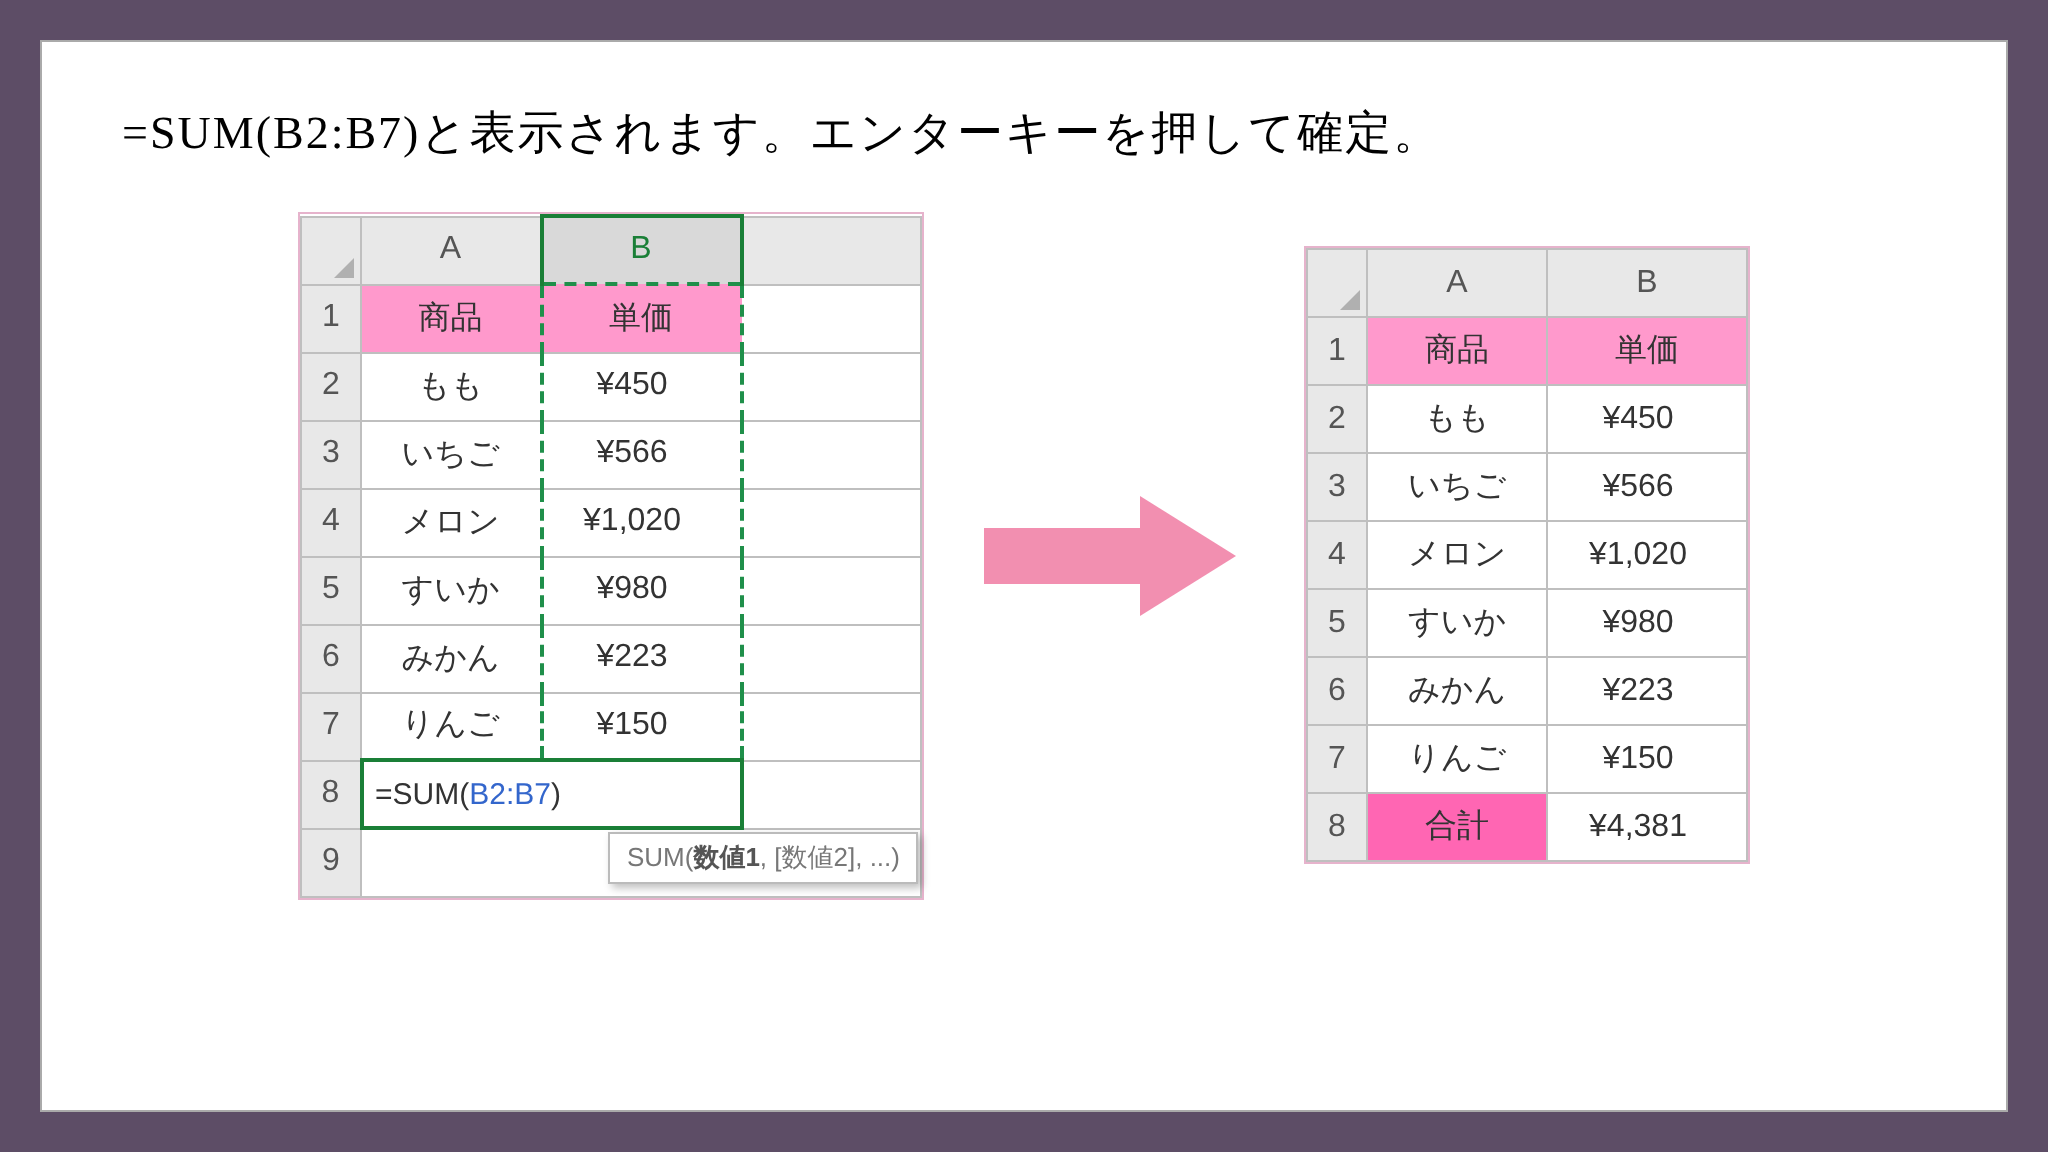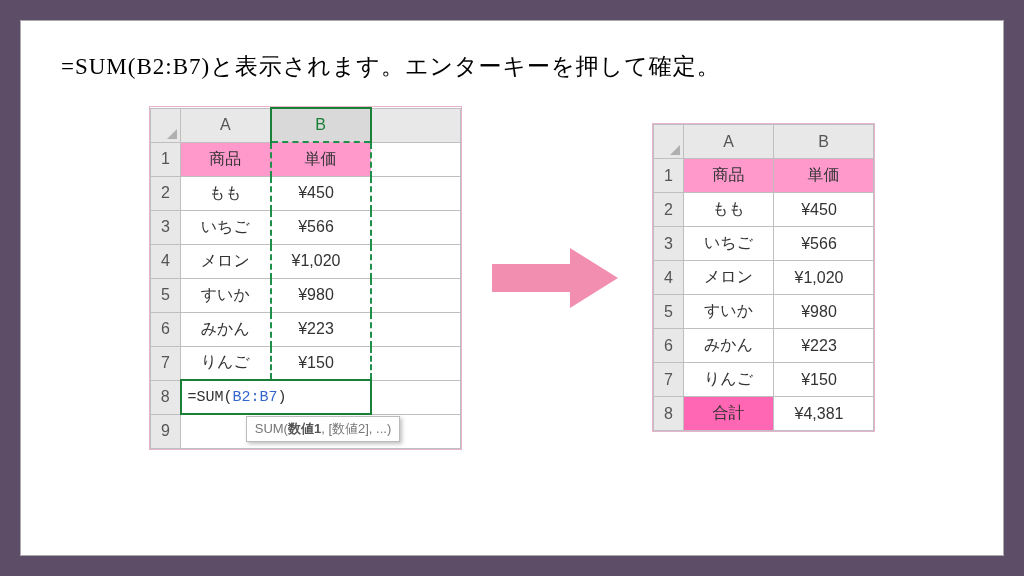--- a/index.html
+++ b/index.html
@@ -87,21 +87,21 @@
     background: #d9d9d9;
     border-top: 2px solid #1a7f37;
     border-left: 2px solid #1a7f37;
     border-right: 2px solid #1a7f37;
     color: #1a7f37;
     font-weight: 500;
   }
   .formula-cell {
     text-align: left !important;
     padding-left: 6px;
-    font-family: Liberation Mono, monospace;
+    font-family: Liberation Sans, sans-serif;
     font-size: 15px;
     border: 2px solid #1a7f37 !important;
     position: relative;
   }
   .formula-cell .sum { color: #333; }
   .formula-cell .ref { color: #3366cc; }
   .tooltip-row td {
     height: 30px;
   }
   .tooltip {
@@ -200,21 +200,21 @@
         </tr>
         <tr>
           <td class="rowhdr">8</td>
           <td class="formula-cell" colspan="2">
             <span class="sum">=SUM(</span><span class="ref">B2:B7</span><span class="sum">)</span>
           </td>
           <td></td>
         </tr>
         <tr class="tooltip-row">
           <td class="rowhdr">9</td>
-          <td colspan="3" style="text-align:center;padding-left:6px;">
+          <td colspan="3" style="text-align:right;padding-left:6px;">
             <span class="tooltip">
               <span>SUM(</span><b>数値1</b><span>, [数値2], ...)</span>
             </span>
           </td>
         </tr>
       </tbody>
         </table>
     </div>
 
     <div class="arrow">

